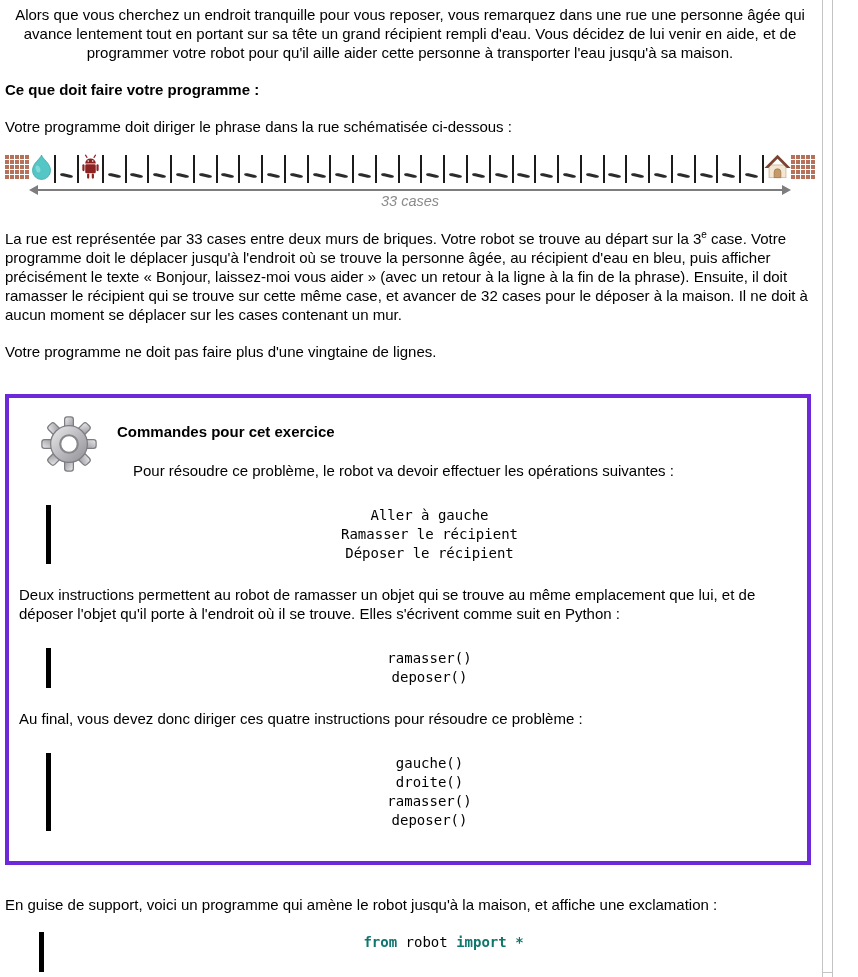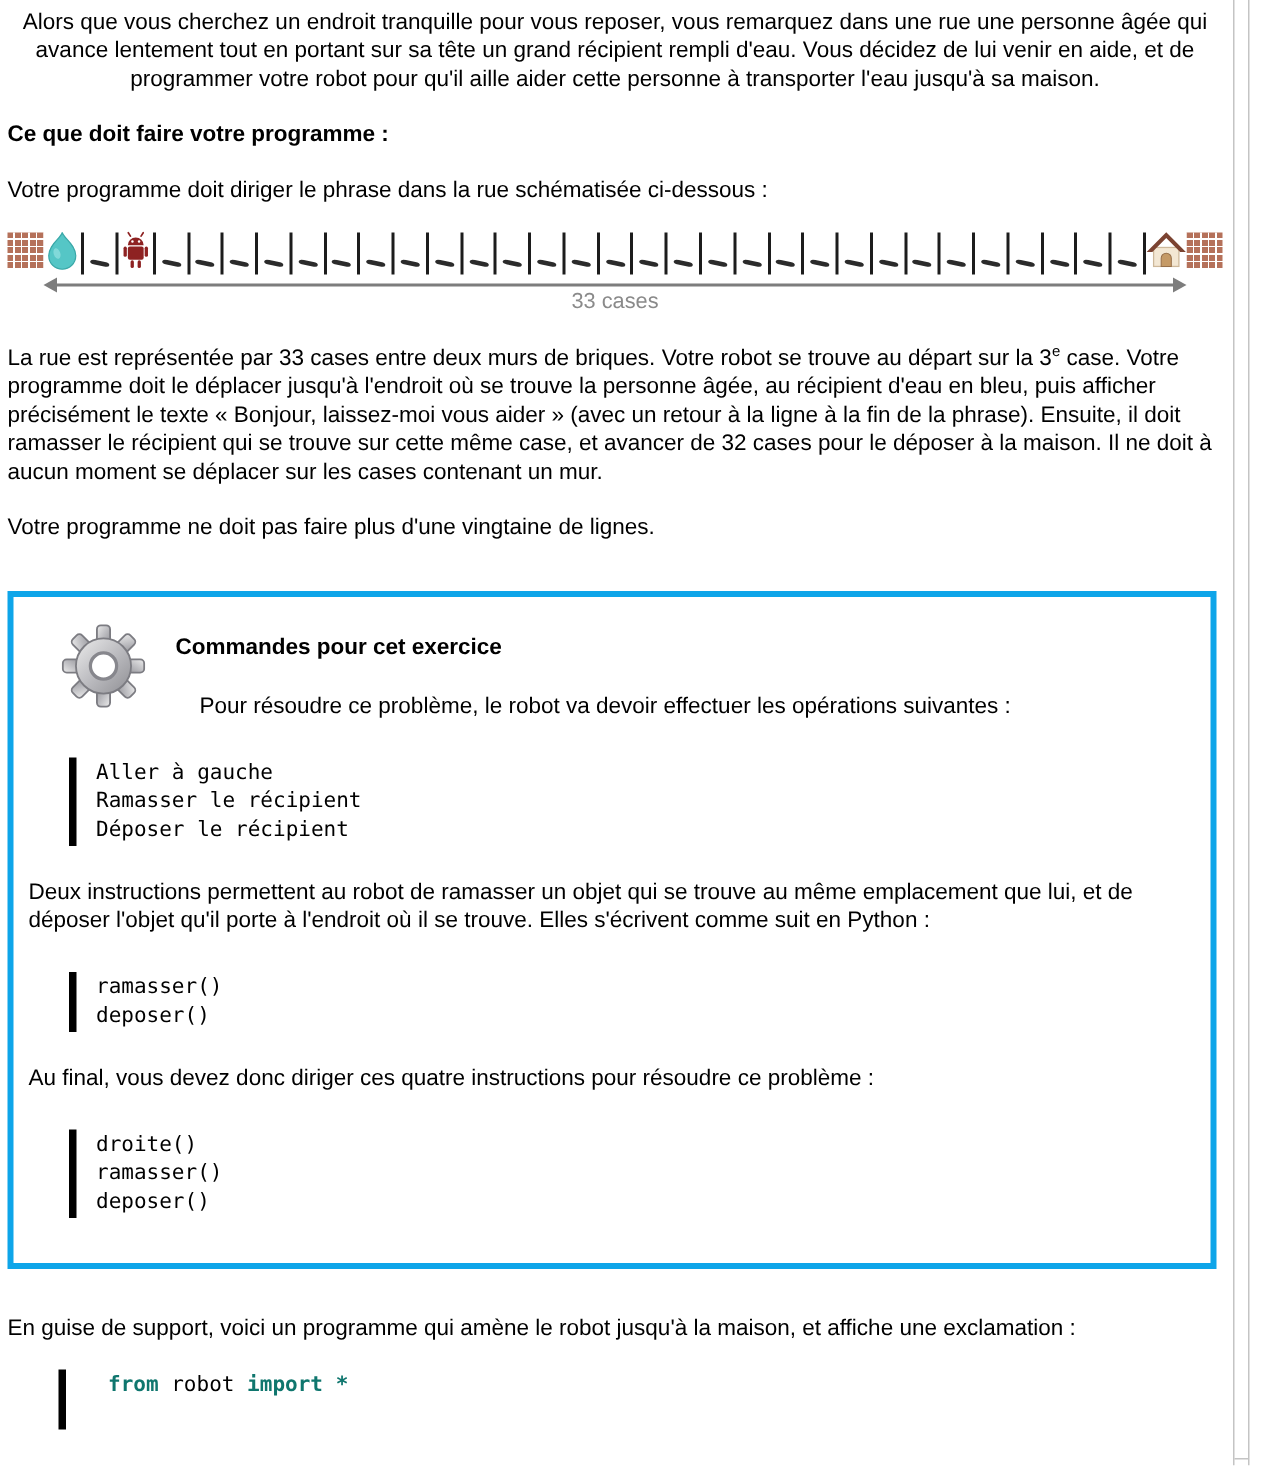--- a/index.html
+++ b/index.html
@@ -28,35 +28,35 @@
   .cell { flex:1 1 0; display:flex; justify-content:center; align-items:flex-start; height:30px; overflow:visible; }
   .cell-empty { align-items:flex-end; padding-bottom:7px; }
   .ground-mark { width:13px; height:3px; background:#2b2b2b; border-radius:50% / 100%; transform:rotate(12deg); }
   .cell svg { display:block; }
 
   .measure { margin:3px 24px 0 24px; }
   .measure-line { position:relative; height:2px; background:#7d7d7d; margin:0 6px; }
   .ah { position:absolute; top:-4px; width:0; height:0; border:5px solid transparent; }
   .ah.left  { left:-6px;  border-right:9px solid #7d7d7d; border-left:none; }
   .ah.right { right:-6px; border-left:9px solid #7d7d7d; border-right:none; }
-  .measure-label { text-align:center; color:#8a8a8a; font-size:14.5px; margin-top:1px; }
+  .measure-label { text-align:center; color:#8a8a8a; font-size:14.5px; margin-top:1px;font-style:italic; }
 
   
-  .commands-box { border:4px solid #0ea5e9; margin:33px 0 30px 0; padding:16px 12px 30px 10px; width:806px; }
+  .commands-box { border:4px solid #6d28d9; margin:33px 0 30px 0; padding:16px 12px 30px 10px; width:806px; }
   .box-header { display:flex; align-items:flex-start; }
   .gear-wrap { flex:0 0 auto; margin:2px 0 0 22px; }
   .box-header-text { margin-left:20px; padding-top:8px; }
   .box-title { font-weight:bold; margin:0; }
   .box-intro { margin:20px 0 0 16px; }
   .box-p { margin:21px 0 0 0; }
 
   .codeblock {
     margin:25px 0 0 27px; border-left:5px solid #000; padding:1px 0 1px 13px;
     font-family:"DejaVu Sans Mono","Liberation Mono",monospace;
-    font-size:14px; line-height:19px; white-space:pre;
+    font-size:14px; line-height:19px; white-space:pre;text-align:center;
   }
   .codeblock .code-line { min-height:19px; }
 
   .codeblock.python { margin:16px 0 0 34px; padding-left:28px; }
   .tk-kw  { color:#0f766e; font-weight:bold; }
   .tk-pl  { color:#000000; }
 
   
   .right-rail {
     position:absolute; top:0; right:25px; width:11px; height:977px;
@@ -278,21 +278,21 @@
     </div>
 
     <div class="codeblock"><div class="code-line">Aller à gauche</div><div class="code-line">Ramasser le récipient</div><div class="code-line">Déposer le récipient</div></div>
 
     <p class="box-p">Deux instructions permettent au robot de ramasser un objet qui se trouve au même emplacement que lui, et de déposer l'objet qu'il porte à l'endroit où il se trouve. Elles s'écrivent comme suit en Python :</p>
 
     <div class="codeblock"><div class="code-line">ramasser()</div><div class="code-line">deposer()</div></div>
 
     <p class="box-p">Au final, vous devez donc diriger ces quatre instructions pour résoudre ce problème :</p>
 
-    <div class="codeblock"><div class="code-line">droite()</div><div class="code-line">ramasser()</div><div class="code-line">deposer()</div></div>
+    <div class="codeblock"><div class="code-line">gauche()</div><div class="code-line">droite()</div><div class="code-line">ramasser()</div><div class="code-line">deposer()</div></div>
   </div>
 
   <p>En guise de support, voici un programme qui amène le robot jusqu'à la maison, et affiche une exclamation :</p>
 
   <div class="codeblock python"><div class="code-line"><span class="tk-kw">from</span><span class="tk-pl"> robot </span><span class="tk-kw">import</span><span class="tk-pl"> </span><span class="tk-kw">*</span></div><div class="code-line">&nbsp;</div></div>
 
 </div>
 
 <div class="right-rail"></div>
 

